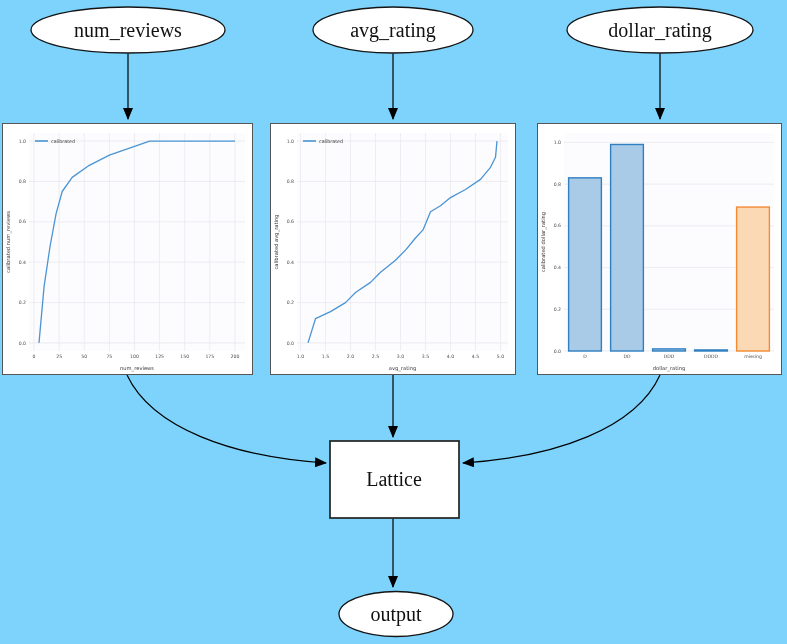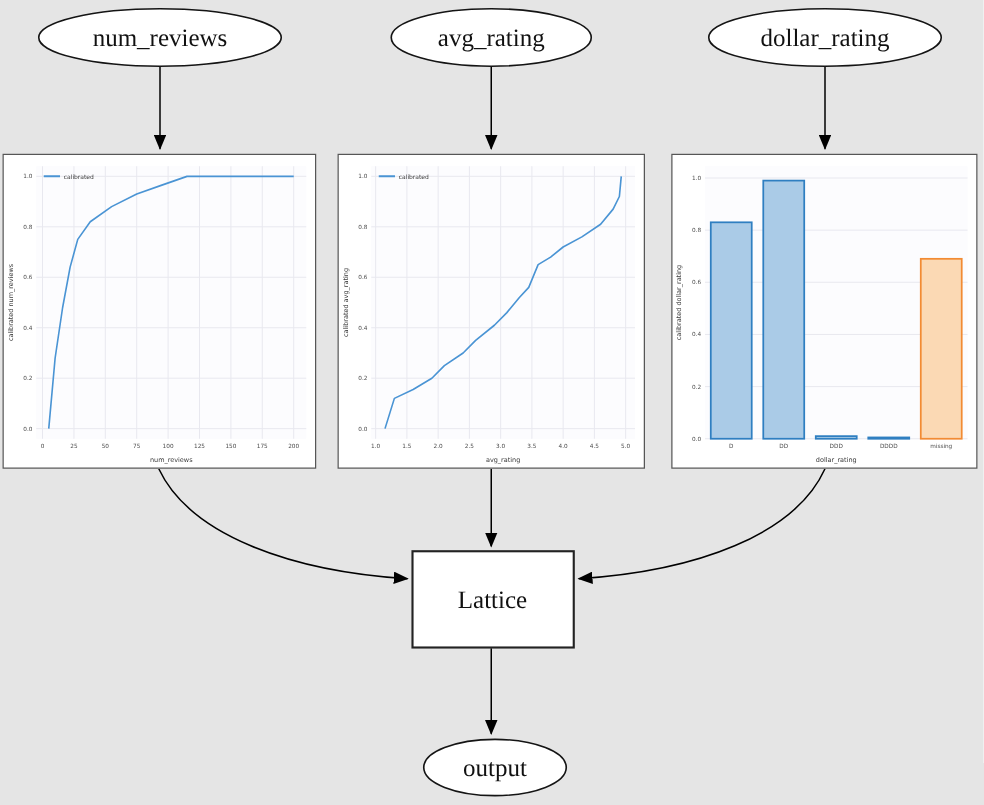--- a/index.html
+++ b/index.html
@@ -1,16 +1,16 @@
 <!DOCTYPE html>
 <html><head>
 <meta charset="utf-8">
 <style>
   html,body{margin:0;padding:0;background:#ffffff;}
-  #stage{position:relative;width:787px;height:644px;background:#e5e5e5;overflow:hidden;
+  #stage{position:relative;width:787px;height:644px;background:#7dd3fc;overflow:hidden;
          font-family:"Liberation Serif", serif;}
   #diagram-svg{position:absolute;left:0;top:0;}
   .node-label{font-family:"Liberation Serif", serif;font-size:20px;fill:#111;}
   .chart{position:absolute;box-sizing:border-box;border:1.5px solid #565656;background:#ffffff;}
   #chart0{left:2px;top:123px;width:251px;height:252px;}
   #chart1{left:270px;top:123px;width:246px;height:252px;}
   #chart2{left:537px;top:123px;width:245px;height:252px;}
 </style>
 </head>
 <body>

